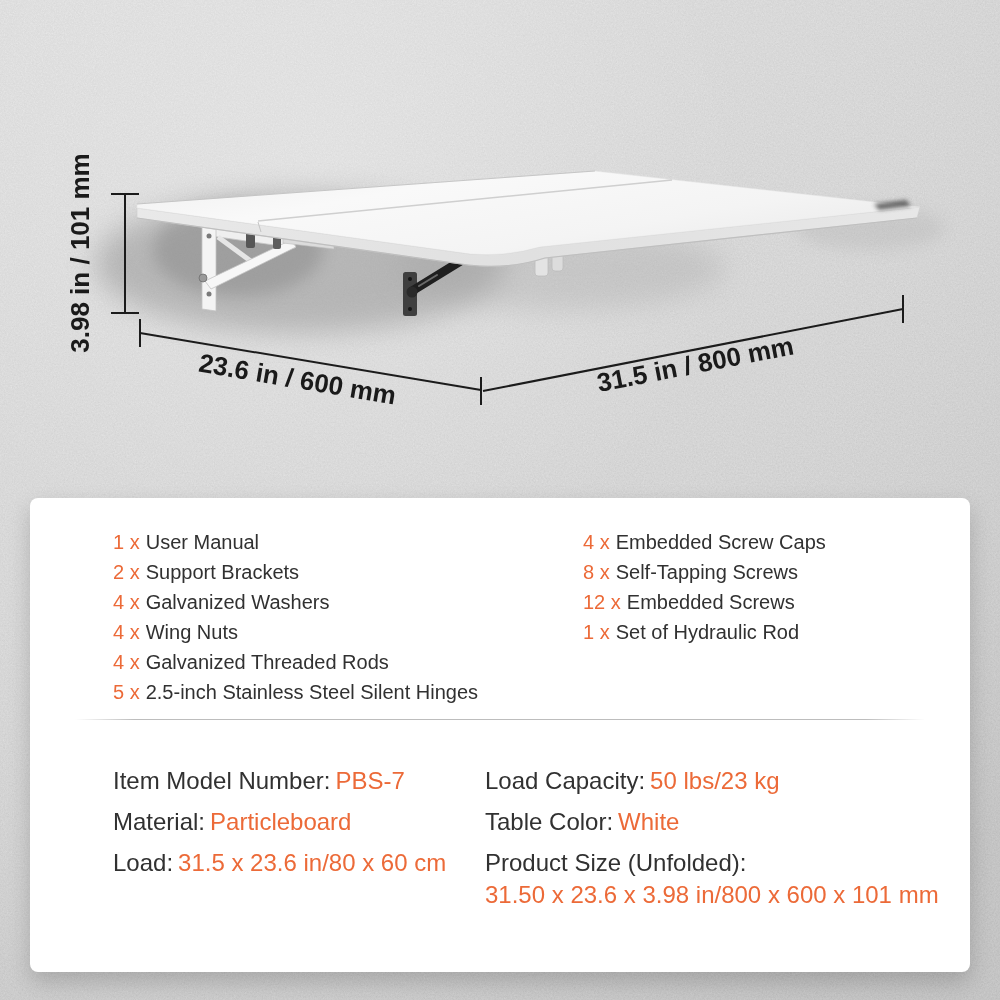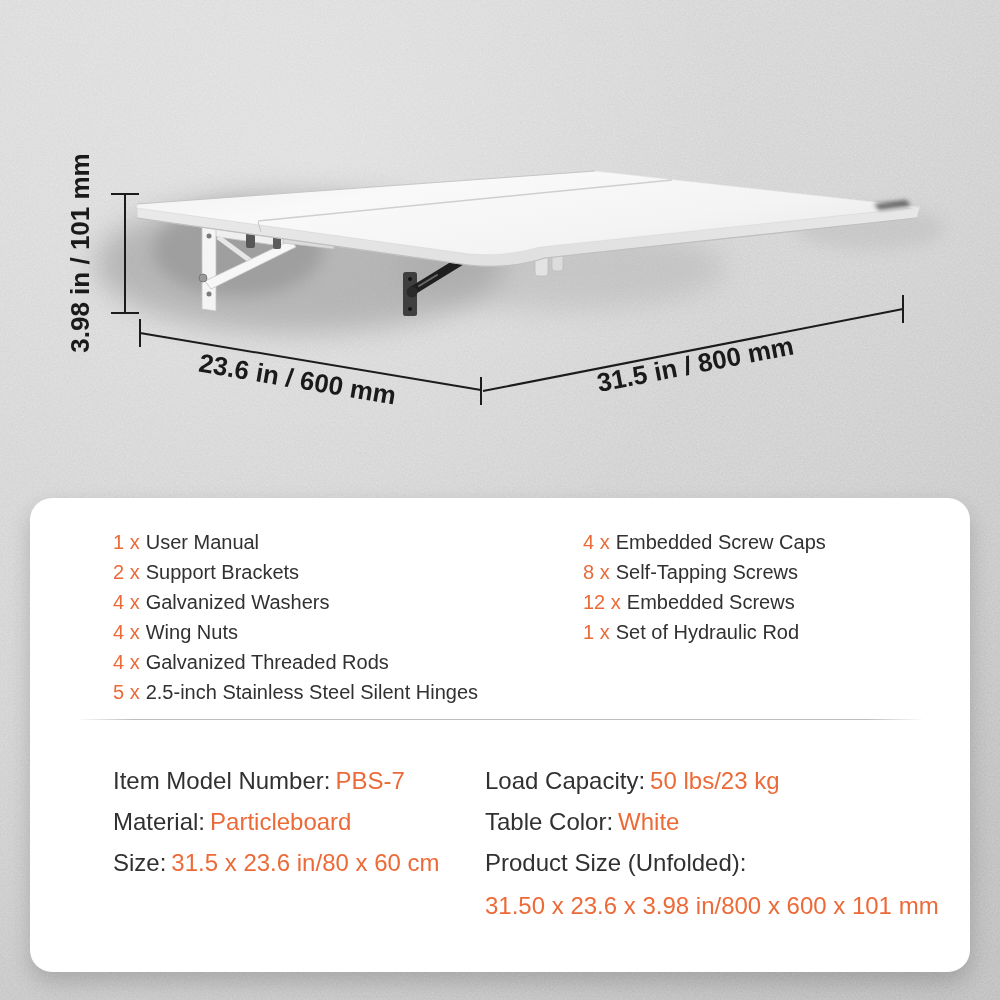--- a/index.html
+++ b/index.html
@@ -9,38 +9,38 @@
     font-family:"Liberation Sans","DejaVu Sans",sans-serif;
   }
   #scene-svg{position:absolute;left:0;top:0;width:1000px;height:1000px;display:block;}
   .dim-text{
     font-family:"Liberation Sans","DejaVu Sans",sans-serif;
     font-weight:bold;font-size:26px;fill:#1a1a1a;
   }
   
   .card{
     position:absolute;left:30px;top:498px;width:940px;height:474px;
-    background:#ffffff;border-radius:22px;
+    background:#ffffff;border-radius:8px;
     box-shadow:0 10px 22px rgba(0,0,0,.18);
   }
   .parts{position:absolute;top:29px;left:83px;right:30px;display:flex;}
   .parts ul{list-style:none;margin:0;padding:0;}
   .parts .col-left{width:470px;flex:0 0 470px;}
   .parts li{font-size:20px;line-height:30px;color:#313131;white-space:nowrap;}
   .qty{color:#ec6a38;margin-right:6px;}
   .divider{
     position:absolute;top:221px;left:45px;right:45px;height:1px;
     background:linear-gradient(90deg,rgba(189,189,189,0) 0%,#bdbdbd 7%,#bdbdbd 93%,rgba(189,189,189,0) 100%);
   }
   .specs{position:absolute;top:272px;left:83px;right:30px;display:flex;}
   .scol-left{width:372px;flex:0 0 372px;}
   .spec{font-size:24px;line-height:22px;margin-bottom:19px;color:#313131;}
   .spec .label{color:#313131;}
   .spec .value{color:#ec6a38;margin-left:5px;}
-  .spec.stacked .value{display:block;margin-left:0;margin-top:21px;}
+  .spec.stacked .value{display:block;margin-left:0;margin-top:10px;}
 </style>
 </head>
 <body>
 
 <svg id="scene-svg" viewBox="0 0 1000 1000" xmlns="http://www.w3.org/2000/svg">
   <defs>
     <linearGradient id="wallGrad" x1="0" y1="0" x2="0.6" y2="1">
       <stop offset="0" stop-color="#e0e0e0"></stop>
       <stop offset="0.55" stop-color="#d6d6d6"></stop>
       <stop offset="1" stop-color="#cccccc"></stop>
@@ -169,21 +169,21 @@
       <li><span class="qty">1 x</span><span>Set of Hydraulic Rod</span></li>
     </ul>
   </div>
 
   <div class="divider"></div>
 
   <div class="specs">
     <div class="scol-left">
       <div class="spec"><span class="label">Item Model Number:</span><span class="value">PBS-7</span></div>
       <div class="spec"><span class="label">Material:</span><span class="value">Particleboard</span></div>
-      <div class="spec"><span class="label">Size:</span><span class="value">31.5 x 23.6 in/80 x 60 cm</span></div>
+      <div class="spec"><span class="label">Load:</span><span class="value">31.5 x 23.6 in/80 x 60 cm</span></div>
     </div>
     <div class="scol-right">
       <div class="spec"><span class="label">Load Capacity:</span><span class="value">50 lbs/23 kg</span></div>
       <div class="spec"><span class="label">Table Color:</span><span class="value">White</span></div>
       <div class="spec stacked"><span class="label">Product Size (Unfolded):</span><span class="value">31.50 x 23.6 x 3.98 in/800 x 600 x 101 mm</span></div>
     </div>
   </div>
 </div>
 
 </body></html>

